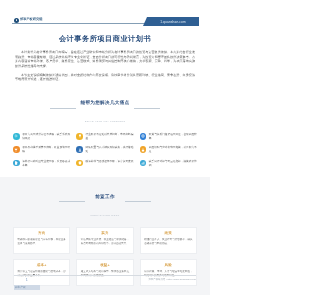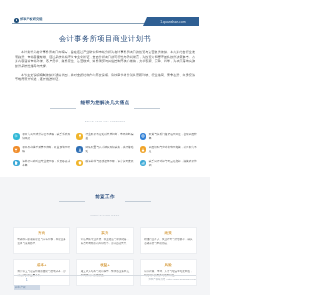--- a/index.html
+++ b/index.html
@@ -38,21 +38,21 @@
   }
   .url-flag:before{
     content:"";position:absolute;left:-4px;top:0;
     border-left:4px solid transparent;border-bottom:9px solid #2f5f93;
   }
   .url-txt{font-size:3.2px;color:#e8f0f8;letter-spacing:.15px;white-space:nowrap;}
 
   
   .doc-title{
     text-align:center;margin:7px 0 0 0;
-    font-size:7.2px;line-height:9px;font-weight:normal;color:#2b4f7e;
+    font-size:7.2px;line-height:9px;font-weight:bold;color:#2b4f7e;
     letter-spacing:.5px;
   }
 
   
   .intro{margin:7px 15px 0 15px;}
   .intro p{
     margin:0 0 4.5px 0;
     font-size:3.05px;line-height:4.6px;
     color:#4a4a4a;text-align:justify;text-indent:6px;
     letter-spacing:.05px;

